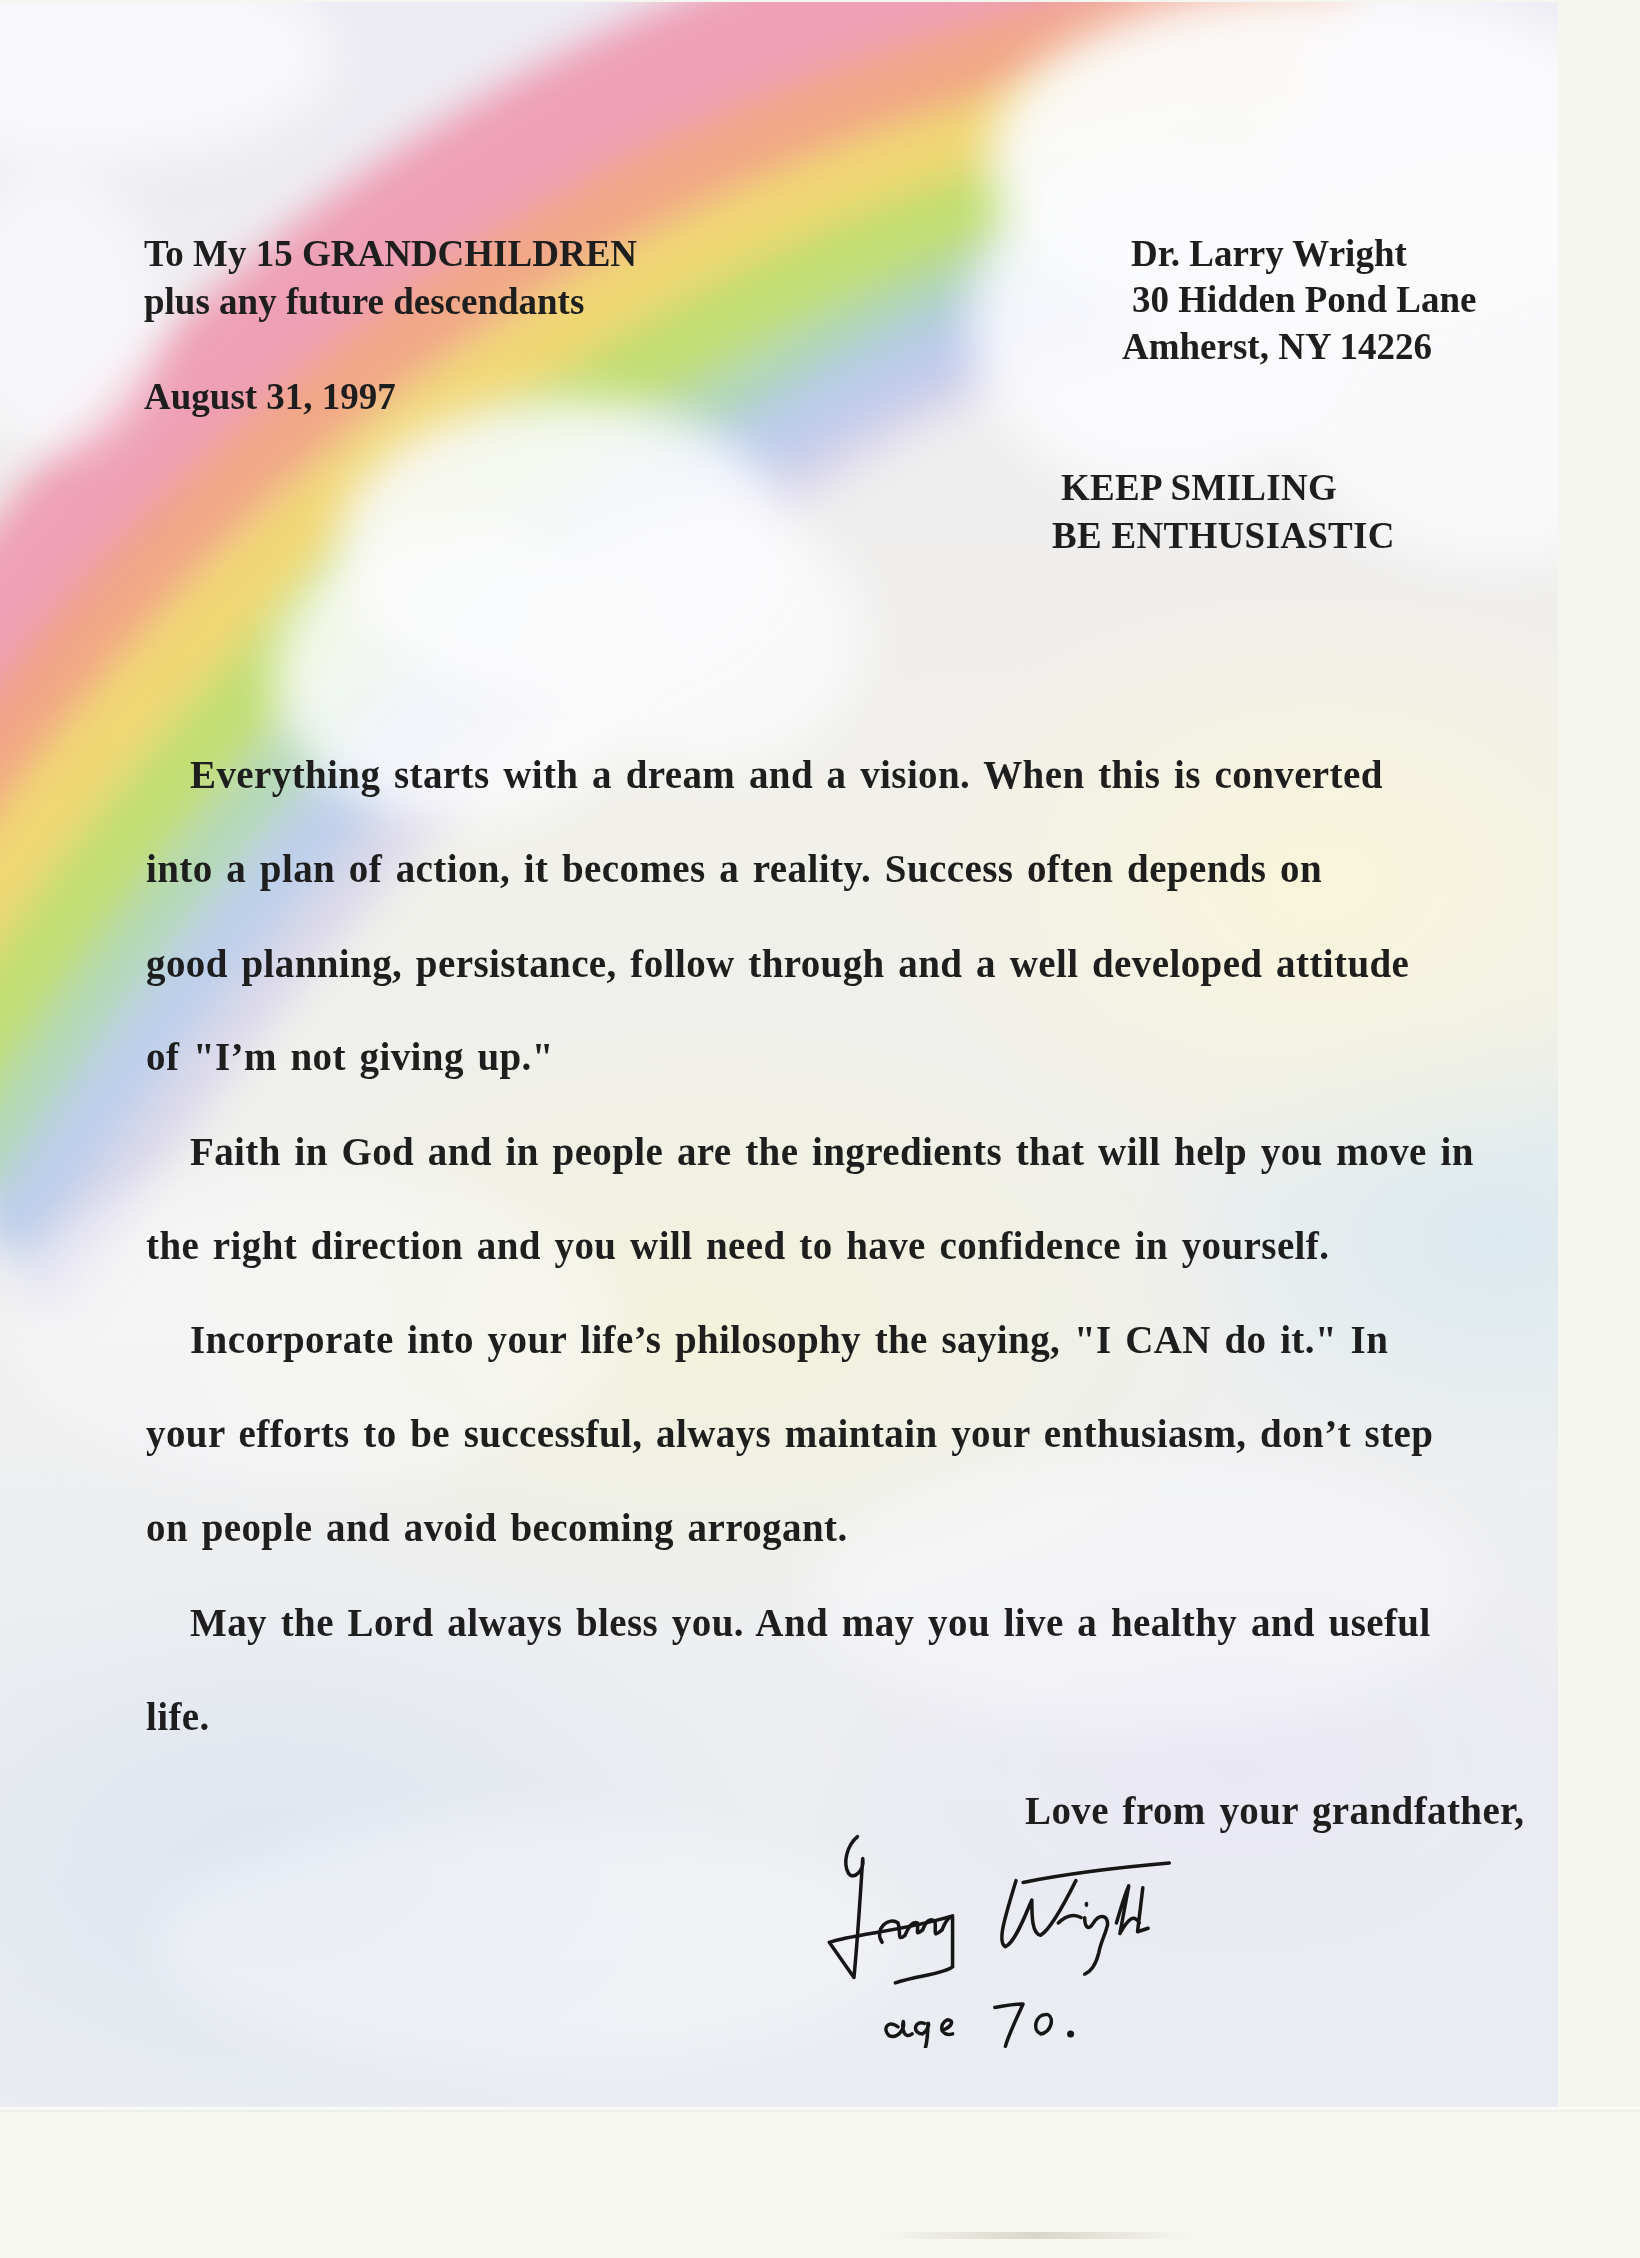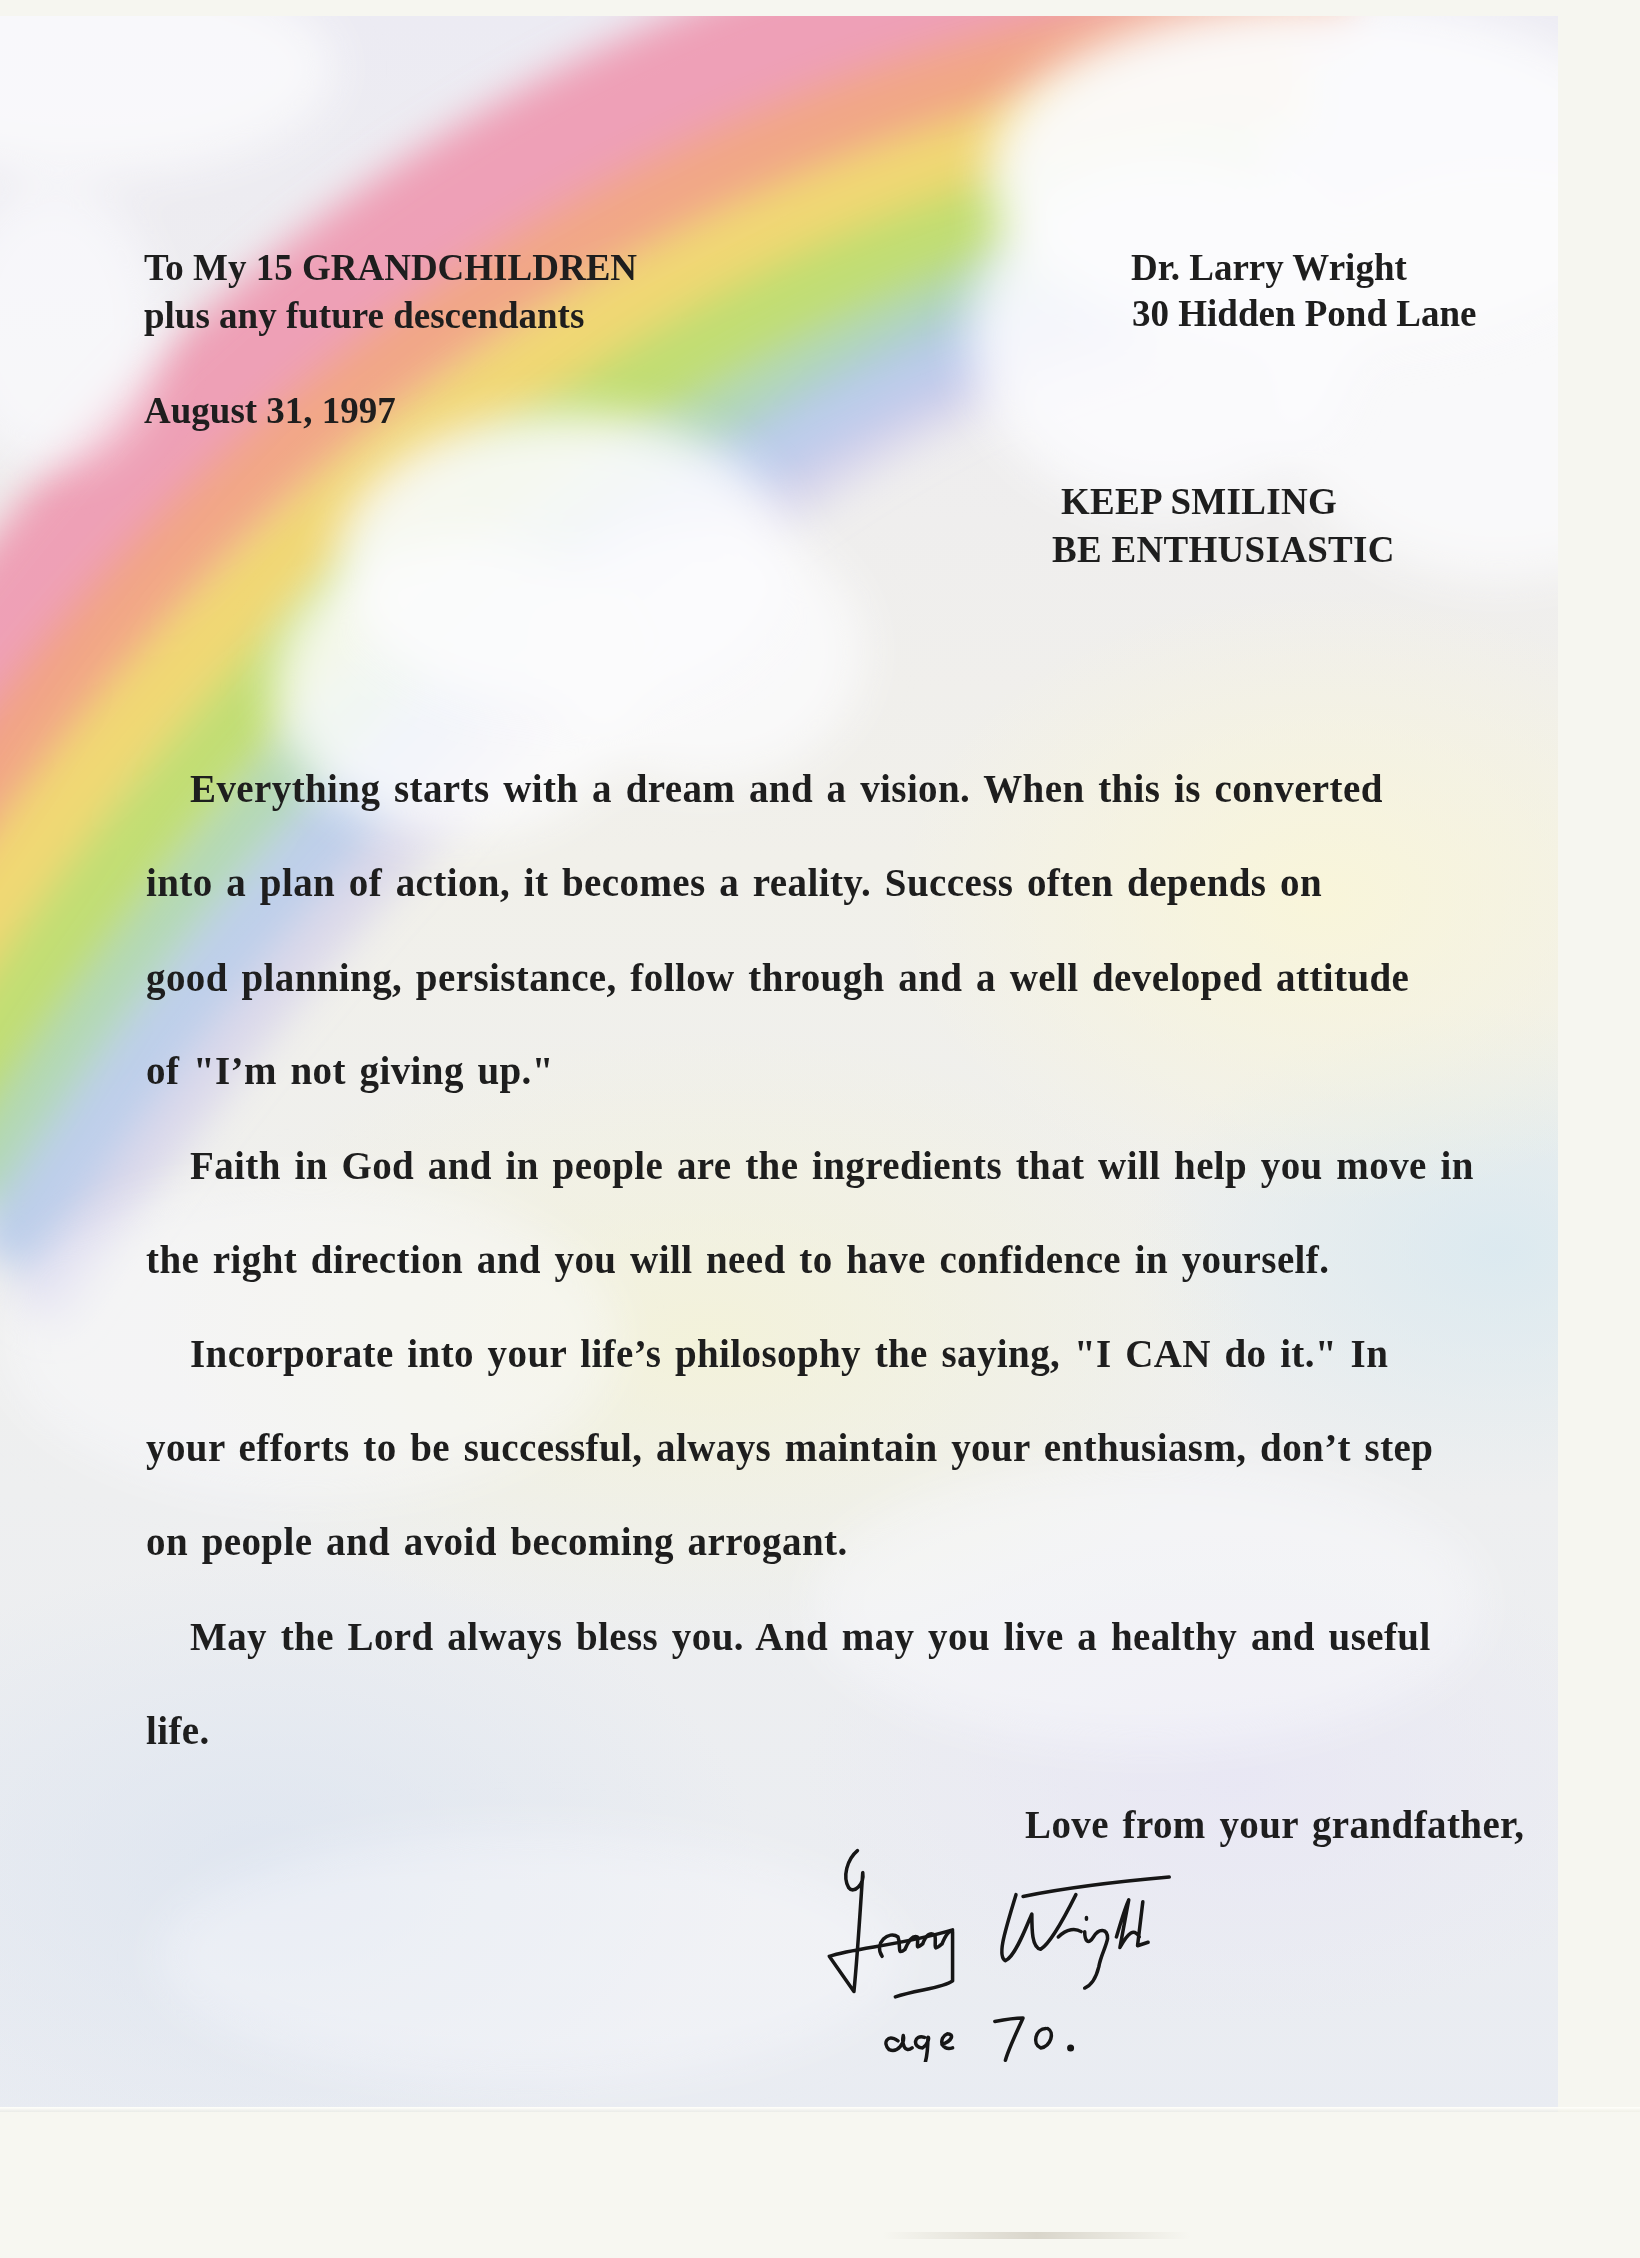--- a/index.html
+++ b/index.html
@@ -3,21 +3,21 @@
 <meta charset="utf-8">
 <style>
   html, body { margin: 0; padding: 0; }
   body {
     width: 1641px; height: 2258px; position: relative; overflow: hidden;
     background: #f6f6f0;
     font-family: "Liberation Serif", "DejaVu Serif", serif;
     color: #1e1e1e;
   }
   #paper {
-    position: absolute; left: 0; top: 16px; width: 1558px; height: 2110px;
+    position: absolute; left: 0; top: 2px; width: 1558px; height: 2110px;
     overflow: hidden;
     background:
       radial-gradient(ellipse 618px 441px at 1323px 882px, rgba(250,246,215,0.85), rgba(250,246,215,0) 70%),
       radial-gradient(ellipse 794px 441px at 706px 1323px, rgba(245,243,210,0.7), rgba(245,243,210,0) 70%),
       radial-gradient(ellipse 529px 353px at 1500px 1235px, rgba(215,232,240,0.8), rgba(215,232,240,0) 70%),
       radial-gradient(ellipse 706px 441px at 265px 1853px, rgba(220,228,240,0.8), rgba(220,228,240,0) 70%),
       radial-gradient(ellipse 618px 353px at 1235px 1764px, rgba(232,230,245,0.8), rgba(232,230,245,0) 70%),
       linear-gradient(180deg, #ecebf3 0%, #f1f0ea 40%, #eeeff0 70%, #e9ecf2 100%);
   }
   #paper-edge {
@@ -78,20 +78,21 @@
       <ellipse cx="600" cy="2200" rx="420" ry="140" opacity="0.4"></ellipse>
     </g>
   </svg>
 
   <div class="txt hdr" style="left:144px; top:228px;">To My 15 GRANDCHILDREN</div>
   <div class="txt hdr" style="left:144px; top:276px;">plus any future descendants</div>
   <div class="txt hdr" style="left:144px; top:371px;">August 31, 1997</div>
 
   <div class="txt hdr" style="left:1131px; top:228px;">Dr. Larry Wright</div>
   <div class="txt hdr" style="left:1132px; top:274px;">30 Hidden Pond Lane</div>
+  <div class="txt hdr" style="left:1122px; top:321px;">Amherst, NY 14226</div>
 
   <div class="txt motto" style="left:1052px; top:462px;margin-left:9px;">KEEP SMILING</div>
   <div class="txt motto" style="left:1052px; top:510px;">BE ENTHUSIASTIC</div>
 
   <div class="txt body-line" style="left:190px; top:750px;">Everything starts with a dream and a vision.  When this is converted</div>
   <div class="txt body-line" style="left:146px; top:844px;">into a plan of action, it becomes a reality.  Success often depends on</div>
   <div class="txt body-line" style="left:146px; top:939px;">good planning, persistance, follow through and a well developed attitude</div>
   <div class="txt body-line" style="left:146px; top:1032px;">of "I’m not giving up."</div>
   <div class="txt body-line" style="left:190px; top:1127px;">Faith in God and in people are the ingredients that will help you move in</div>
   <div class="txt body-line" style="left:146px; top:1221px;">the right direction and you will need to have confidence in yourself.</div>

